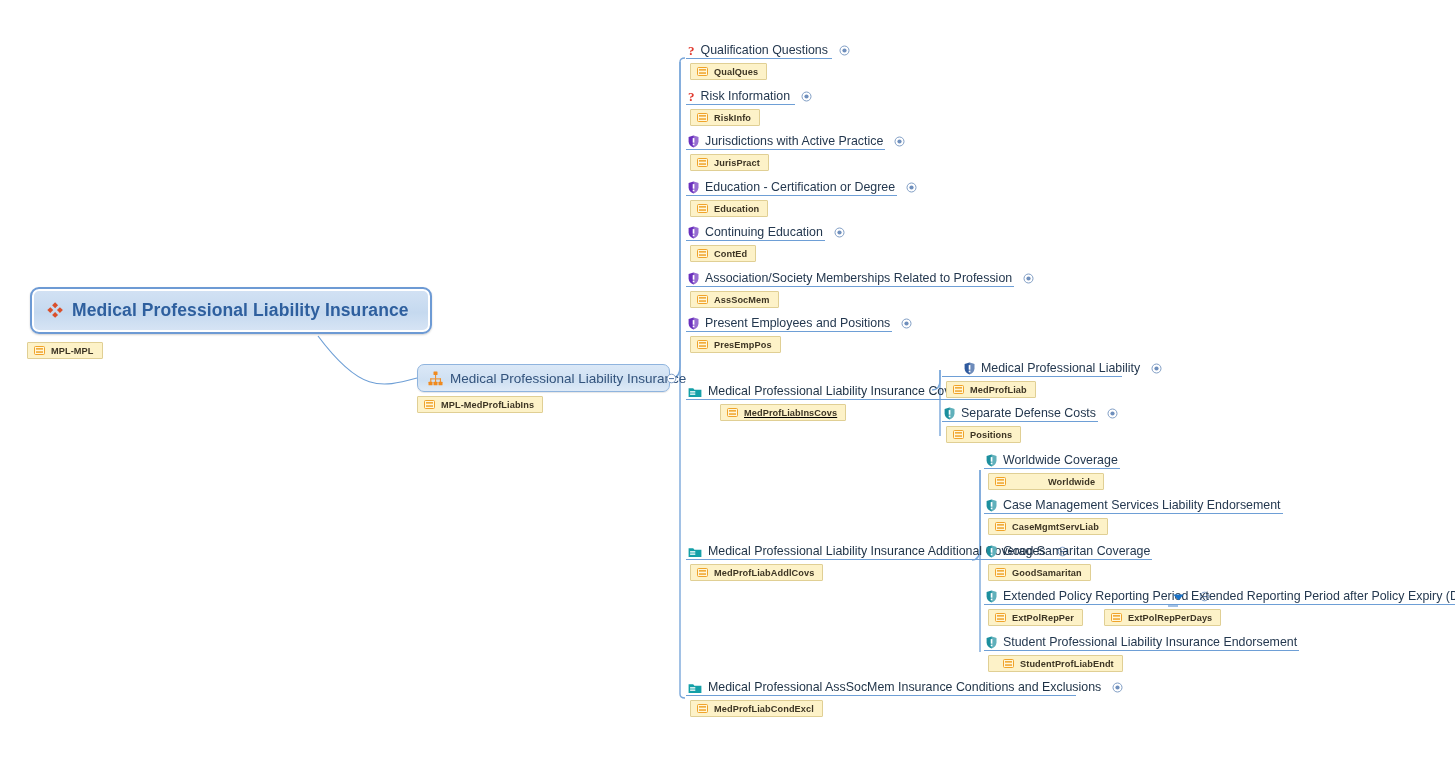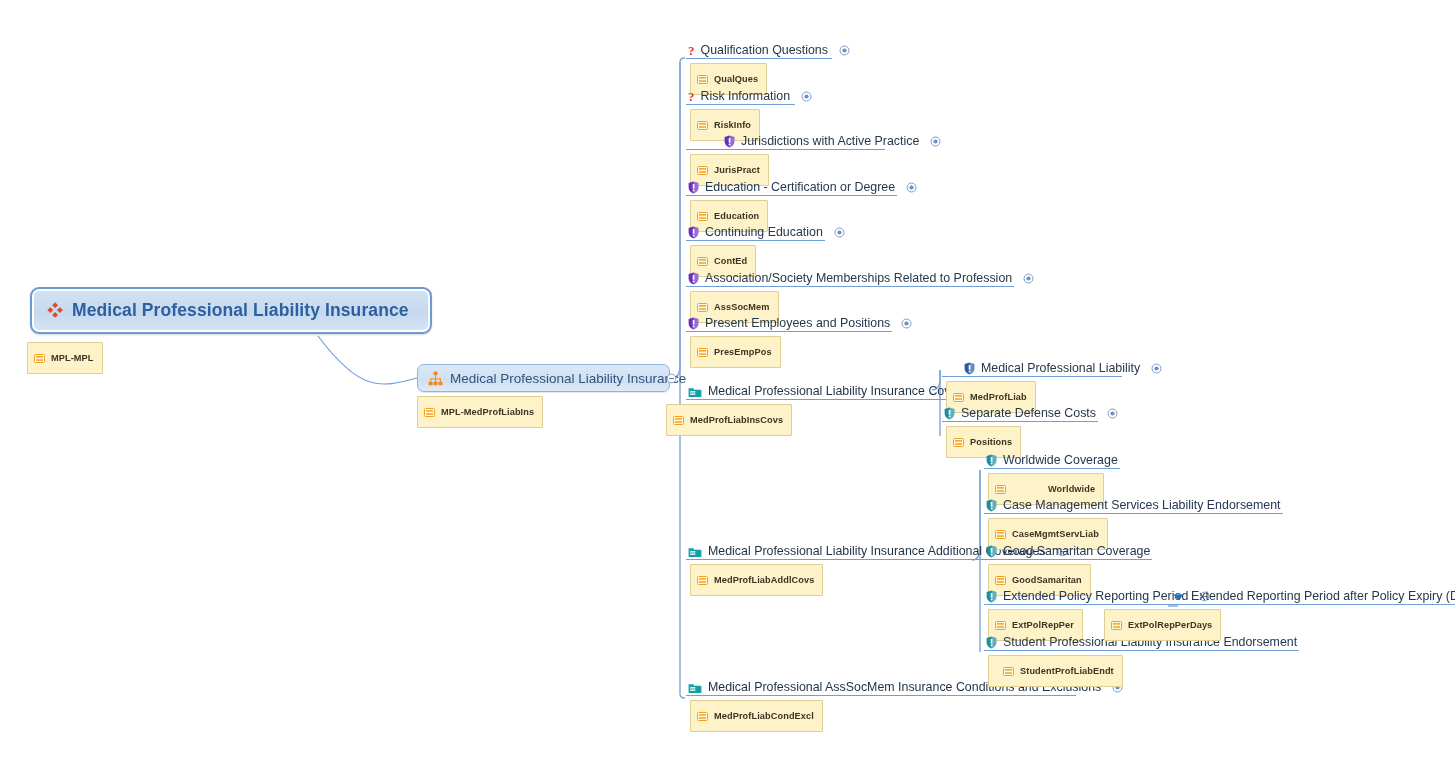--- a/index.html
+++ b/index.html
@@ -62,21 +62,21 @@
   }
 
   
   .tag{
     position:absolute;
     box-sizing:border-box;
     background:#fdf2c8;
     border:1px solid #e0cf94;
     display:flex;align-items:center;gap:6px;
     padding:0 8px 0 6px;
-    height:32px;
+    height:17px;
     border-radius:1px;
   }
   .tag .tag-text{
     font-size:9.2px;color:#3d3524;font-weight:bold;letter-spacing:.1px;
     white-space:nowrap;
   }
 
   
   .ic{display:inline-flex;align-items:center;justify-content:center;flex:none;}
   .ic svg{display:block;}
@@ -214,21 +214,21 @@
       <div class="tag" style="left: 690px; top: 109px;">
         <span class="ic">
           <svg width="11" height="9" viewBox="0 0 11 9">
             <rect x="0.5" y="0.5" width="10" height="8" rx="1" fill="#fff7da" stroke="#f0a32a" stroke-width="1"></rect>
             <rect x="2" y="2.1" width="7" height="1.5" fill="#f0a32a"></rect>
             <rect x="2" y="5.3" width="7" height="1.5" fill="#f0a32a"></rect>
           </svg>
         </span>
         <span class="tag-text">RiskInfo</span>
       </div>
-      <div class="row" style="left: 724px; top: 133px; text-align: center;">
+      <div class="row" style="left: 688px; top: 133px; text-align: center;">
         <span class="ic">
           <svg width="11" height="13" viewBox="0 0 11 13">
             <path d="M5.5 0.6 L10.4 2.1 V6.4 C10.4 9.4 8.3 11.5 5.5 12.4 C2.7 11.5 0.6 9.4 0.6 6.4 V2.1 Z" fill="#6a2fbd"></path>
             <path d="M5.5 0.6 L10.4 2.1 V6.4 C10.4 9.4 8.3 11.5 5.5 12.4 Z" fill="#ffffff" opacity=".30"></path>
             <rect x="4.7" y="3.1" width="1.7" height="4.6" fill="#ffffff"></rect>
             <rect x="4.7" y="8.6" width="1.7" height="1.7" fill="#ffffff"></rect>
           </svg>
         </span>
         <span class="row-label">Jurisdictions with Active Practice</span>
         <span class="ic toggle" style="margin-left: 5px;">
@@ -371,21 +371,21 @@
         </span>
         <span class="row-label">Medical Professional Liability Insurance Coverages</span>
         <span class="ic toggle" style="margin-left: 5px;">
           <svg width="11" height="11" viewBox="0 0 11 11">
             <circle cx="5.5" cy="5.5" r="4.3" fill="#ffffff" stroke="#7f9dc4" stroke-width="1"></circle>
             <rect x="3" y="5" width="5" height="1.1" fill="#5d7ca8"></rect>
           </svg>
         </span>
       </div>
       <div class="underline" style="left: 686px; top: 399px; width: 304px;"></div>
-      <div class="tag" style="left: 666px; top: 404px;">
+      <div class="tag" style="left: 720px; top: 404px; text-decoration: underline;">
         <span class="ic">
           <svg width="11" height="9" viewBox="0 0 11 9">
             <rect x="0.5" y="0.5" width="10" height="8" rx="1" fill="#fff7da" stroke="#f0a32a" stroke-width="1"></rect>
             <rect x="2" y="2.1" width="7" height="1.5" fill="#f0a32a"></rect>
             <rect x="2" y="5.3" width="7" height="1.5" fill="#f0a32a"></rect>
           </svg>
         </span>
         <span class="tag-text">MedProfLiabInsCovs</span>
       </div>
       <div class="row group" style="left: 688px; top: 543px;">

